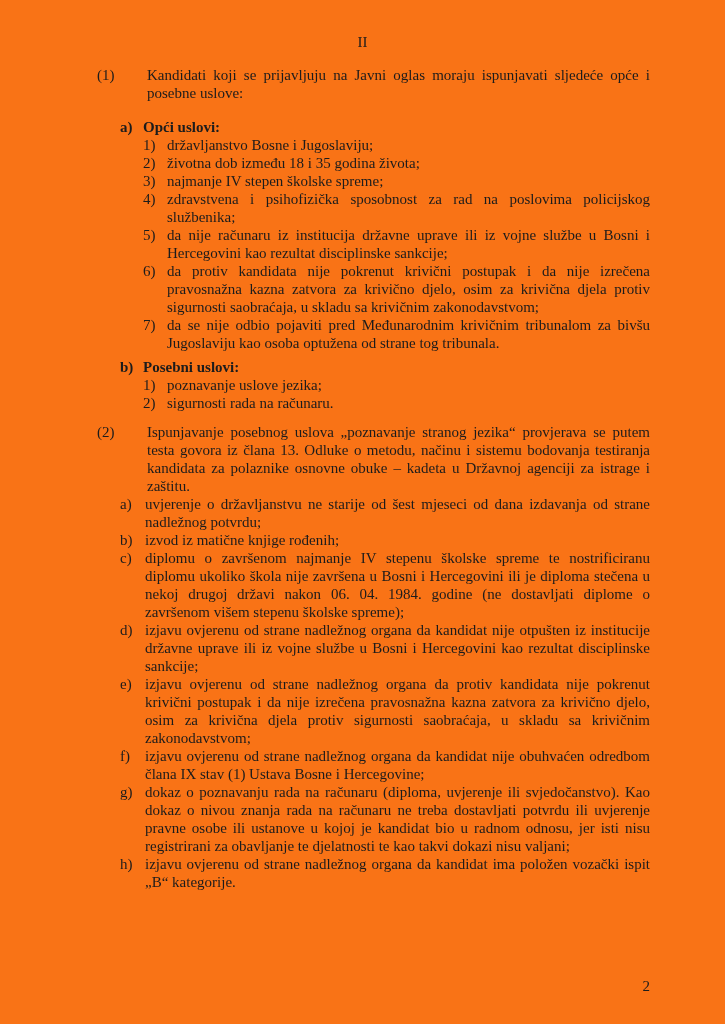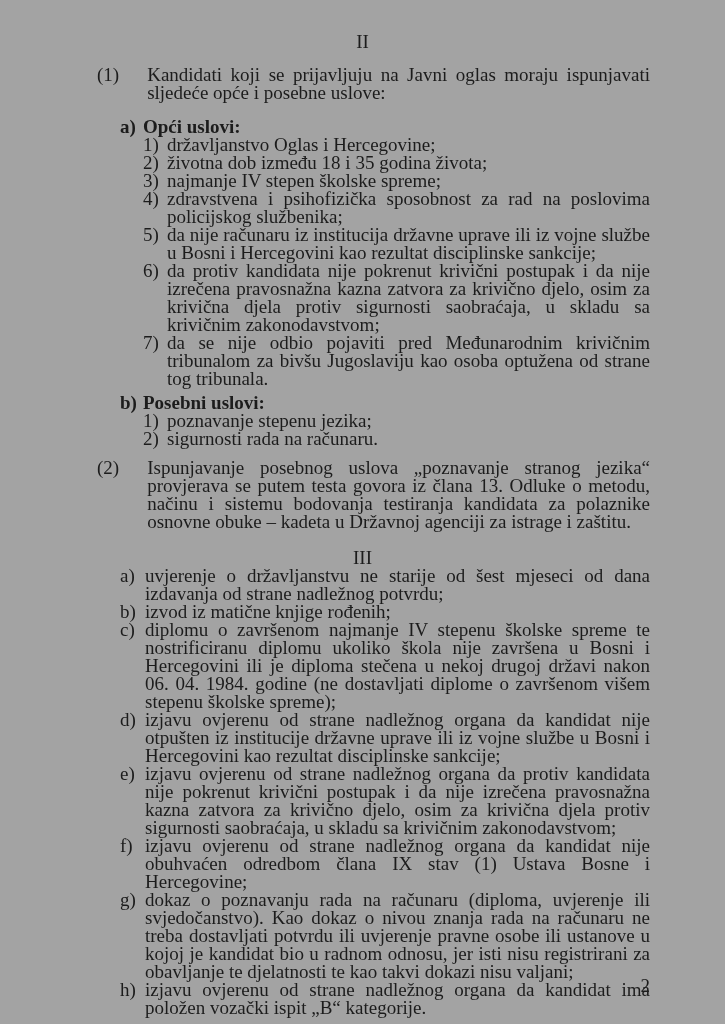--- a/index.html
+++ b/index.html
@@ -6,24 +6,24 @@
   html, body {
     margin: 0;
     padding: 0;
     background: #ffffff;
   }
   .page {
     position: relative;
     width: 725px;
     height: 1024px;
     box-sizing: border-box;
-    background: #a3a3a3;
+    background: #f97316;
     color: #1c1c1c;
     font-family: "Liberation Serif", "DejaVu Serif", serif;
-    font-size: 19px;
+    font-size: 15px;
     line-height: 18px;
     padding: 33px 75px 0 75px;
     overflow: hidden;
     hyphens: none;
   }
   .heading-center {
     text-align: center;
   }
   .heading-ii { margin-bottom: 0; }
   .heading-iii { margin-top: 18px; }
@@ -104,21 +104,21 @@
   </div>
 
   <div class="sublist sublist-a">
     <div class="sub-title-row">
       <span class="marker">a)</span>
       <div class="sub-title">Opći uslovi:</div>
     </div>
     <div class="sub-items">
       <div class="item-row">
         <span class="marker">1)</span>
-        <div class="itext">državljanstvo Oglas i Hercegovine;</div>
+        <div class="itext">državljanstvo Bosne i Jugoslaviju;</div>
       </div>
       <div class="item-row">
         <span class="marker">2)</span>
         <div class="itext">životna dob između 18 i 35 godina života;</div>
       </div>
       <div class="item-row">
         <span class="marker">3)</span>
         <div class="itext">najmanje IV stepen školske spreme;</div>
       </div>
       <div class="item-row">
@@ -141,35 +141,34 @@
   </div>
 
   <div class="sublist sublist-b">
     <div class="sub-title-row">
       <span class="marker">b)</span>
       <div class="sub-title">Posebni uslovi:</div>
     </div>
     <div class="sub-items">
       <div class="item-row">
         <span class="marker">1)</span>
-        <div class="itext">poznavanje stepenu jezika;</div>
+        <div class="itext">poznavanje uslove jezika;</div>
       </div>
       <div class="item-row">
         <span class="marker">2)</span>
         <div class="itext">sigurnosti rada na računaru.</div>
       </div>
     </div>
   </div>
 
   <div class="num-para para-2">
     <span class="marker">(2)</span>
     <div class="ptext">Ispunjavanje posebnog uslova „poznavanje stranog jezika“ provjerava se putem testa govora iz člana 13. Odluke o metodu, načinu i sistemu bodovanja testiranja kandidata za polaznike osnovne obuke – kadeta u Državnoj agenciji za istrage i zaštitu.</div>
   </div>
 
-  <div class="heading-center heading-iii">III</div>
 
 
   <div class="doc-items">
     <div class="item-row">
       <span class="marker">a)</span>
       <div class="itext">uvjerenje o državljanstvu ne starije od šest mjeseci od dana izdavanja od strane nadležnog potvrdu;</div>
     </div>
     <div class="item-row">
       <span class="marker">b)</span>
       <div class="itext">izvod iz matične knjige rođenih;</div>

